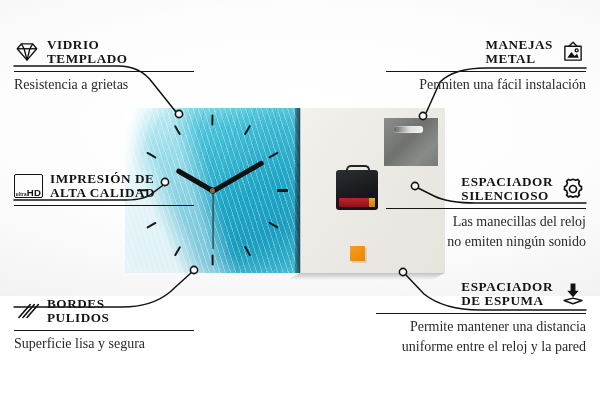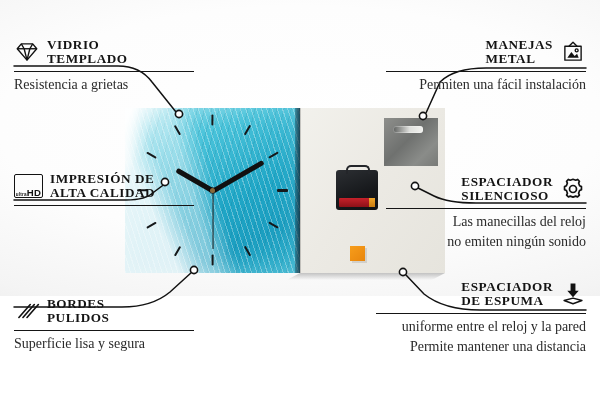--- a/index.html
+++ b/index.html
@@ -266,18 +266,18 @@
         <g fill="#121212">
           <path d="M13,3 h6 v9 h4 l-7,8 -7,-8 h4 Z"></path>
         </g>
         <g fill="none" stroke="#121212" stroke-width="1.7" stroke-linejoin="round">
           <path d="M5,24 L16,21 L27,24 L16,28 Z"></path>
         </g>
       </svg>
     </div>
     <div class="rule"></div>
     <div class="sub">
+      <div>Permite mantener una distancia</div>
       <div>uniforme entre el reloj y la pared</div>
-      <div>Permite mantener una distancia</div>
     </div>
   </div>
 
 </div>
 
 </body></html>

